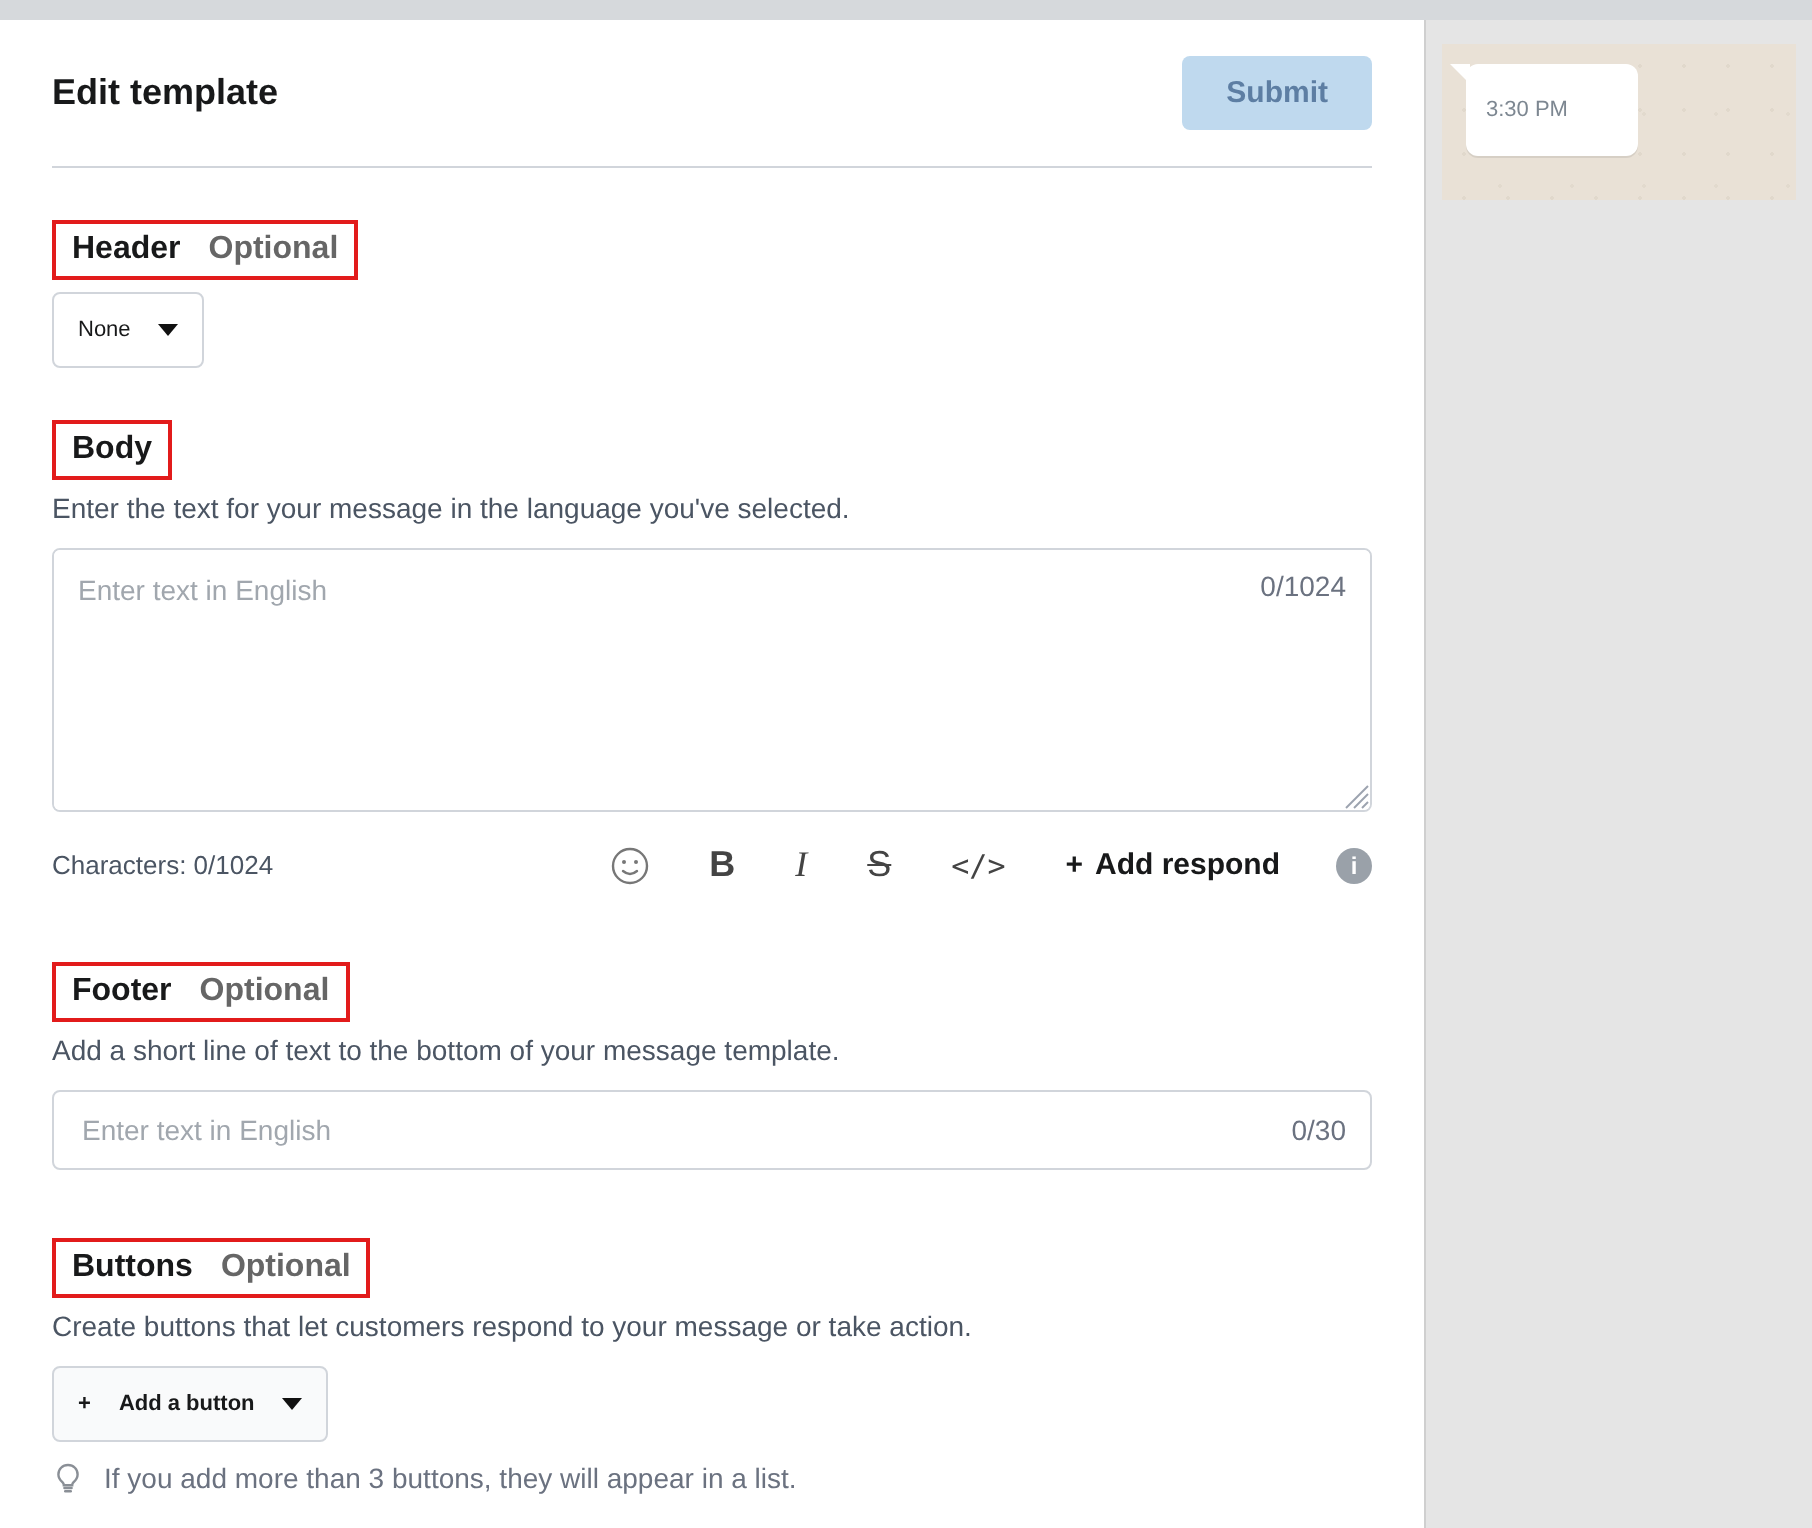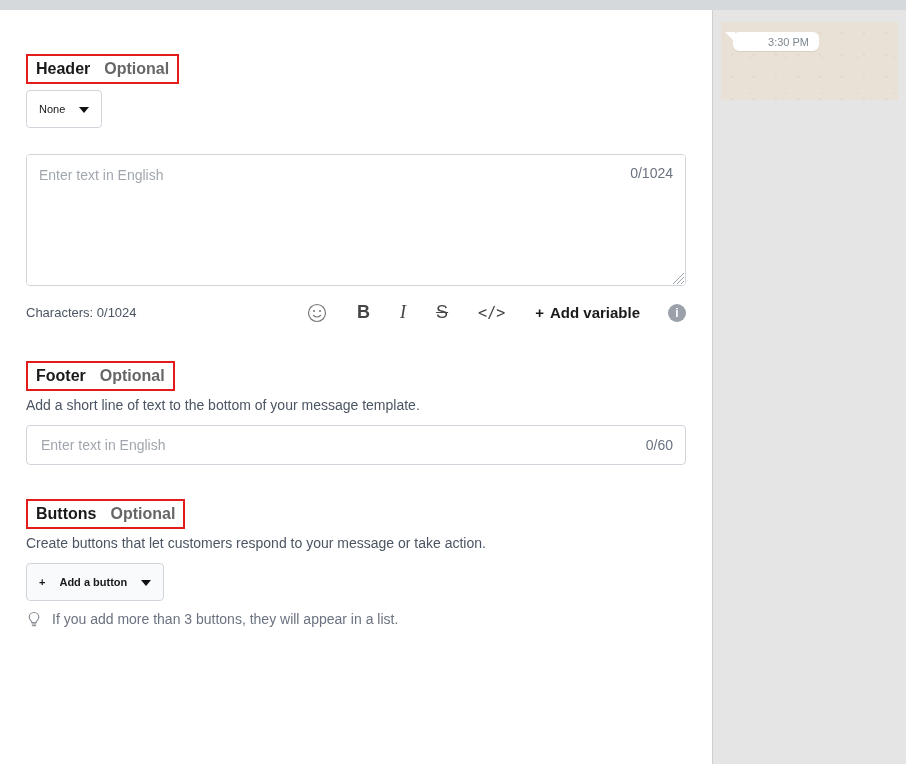--- a/index.html
+++ b/index.html
@@ -128,53 +128,63 @@
   }
   .preview-title{font-size:16px;color:var(--text);}
   .wa-area{
     margin:12px 8px 0 8px;background:var(--wa-bg);height:78px;position:relative;
     background-image:radial-gradient(rgba(96,76,50,0.06) 1px, transparent 1px),
                      radial-gradient(rgba(96,76,50,0.05) 1px, transparent 1px);
     background-size:22px 22px, 36px 36px;
     background-position:0 0, 11px 17px;
   }
   .wa-bubble{
-    position:absolute;left:12px;top:10px;min-width:86px;height:19px;background:var(--wa-bubble);border-radius:6px;padding:0 10px;display:flex;align-items:center;justify-content:flex-end;box-shadow:0 1px 0 rgba(0,0,0,0.08);
+    position:absolute;left:12px;top:10px;min-width:86px;height:46px;background:var(--wa-bubble);border-radius:6px;padding:0 10px;display:flex;align-items:center;justify-content:flex-start;box-shadow:0 1px 0 rgba(0,0,0,0.08);
   }
   .wa-bubble::before{
     content:"";position:absolute;left:-8px;top:0;border-right:10px solid var(--wa-bubble);border-bottom:10px solid transparent;
   }
   .wa-time{font-size:11px;color:#7d8791;}
 
   
   .drag svg{display:block;}
   ::placeholder{color:#a1a7ae;}
 </style>
 </head>
 <body>
 
 <div class="stage">
 
   <div class="main">
 
+    <div class="page-head">
+      <div class="page-title">Edit template</div>
+      <button class="submit">Submit</button>
+    </div>
 
     <div class="section">
       <div class="sec-hrow">
         <span class="hl">
           <span class="sec-title">Header</span>
           <span class="optional">Optional</span>
         </span>
       </div>
       <div class="dropdown">
         <span>None</span>
         <span class="chev-down"></span>
       </div>
     </div>
 
     <div class="section">
+      <div class="sec-hrow">
+        <span class="hl">
+          <span class="sec-title">Body</span>
+        </span>
+      </div>
+      <p class="sec-desc">Enter the text for your message in the language you've selected.</p>
 
       <div class="body-box">
         <textarea placeholder="Enter text in English" style=""></textarea>
         <span class="cnt-in">0/1024</span>
         <span class="drag">
           <svg width="16" height="16" viewBox="0 0 16 16">
             <line x1="4" y1="15" x2="15" y2="4" stroke="#9ca3af" stroke-width="1"></line>
             <line x1="8" y1="15" x2="15" y2="8" stroke="#9ca3af" stroke-width="1"></line>
             <line x1="12" y1="15" x2="15" y2="12" stroke="#9ca3af" stroke-width="1"></line>
           </svg>
@@ -191,38 +201,38 @@
               <circle cx="13" cy="8" r="1" fill="#777"></circle>
               <path d="M6.5 12.5 Q10 15.5 13.5 12.5" fill="none" stroke="#777" stroke-width="1.2" stroke-linecap="round"></path>
             </svg>
           </button>
           <button class="tb-btn" style="font-weight:700;">B</button>
           <button class="tb-btn i-italic">I</button>
           <button class="tb-btn i-strike">S</button>
           <button class="tb-btn i-code">&lt;/&gt;</button>
           <button class="tb-btn addvar">
             <span class="plus">+</span>
-            <span>Add variable</span>
+            <span>Add respond</span>
           </button>
           <span class="info">i</span>
         </div>
       </div>
     </div>
 
     <div class="section" style="margin-top:36px;">
       <div class="sec-hrow">
         <span class="hl">
           <span class="sec-title">Footer</span>
           <span class="optional">Optional</span>
         </span>
       </div>
       <p class="sec-desc">Add a short line of text to the bottom of your message template.</p>
       <div class="input-line">
         <input placeholder="Enter text in English" style="">
-        <span class="cnt">0/60</span>
+        <span class="cnt">0/30</span>
       </div>
     </div>
 
     <div class="section" style="margin-top:34px;">
       <div class="sec-hrow">
         <span class="hl">
           <span class="sec-title">Buttons</span>
           <span class="optional">Optional</span>
         </span>
       </div>

